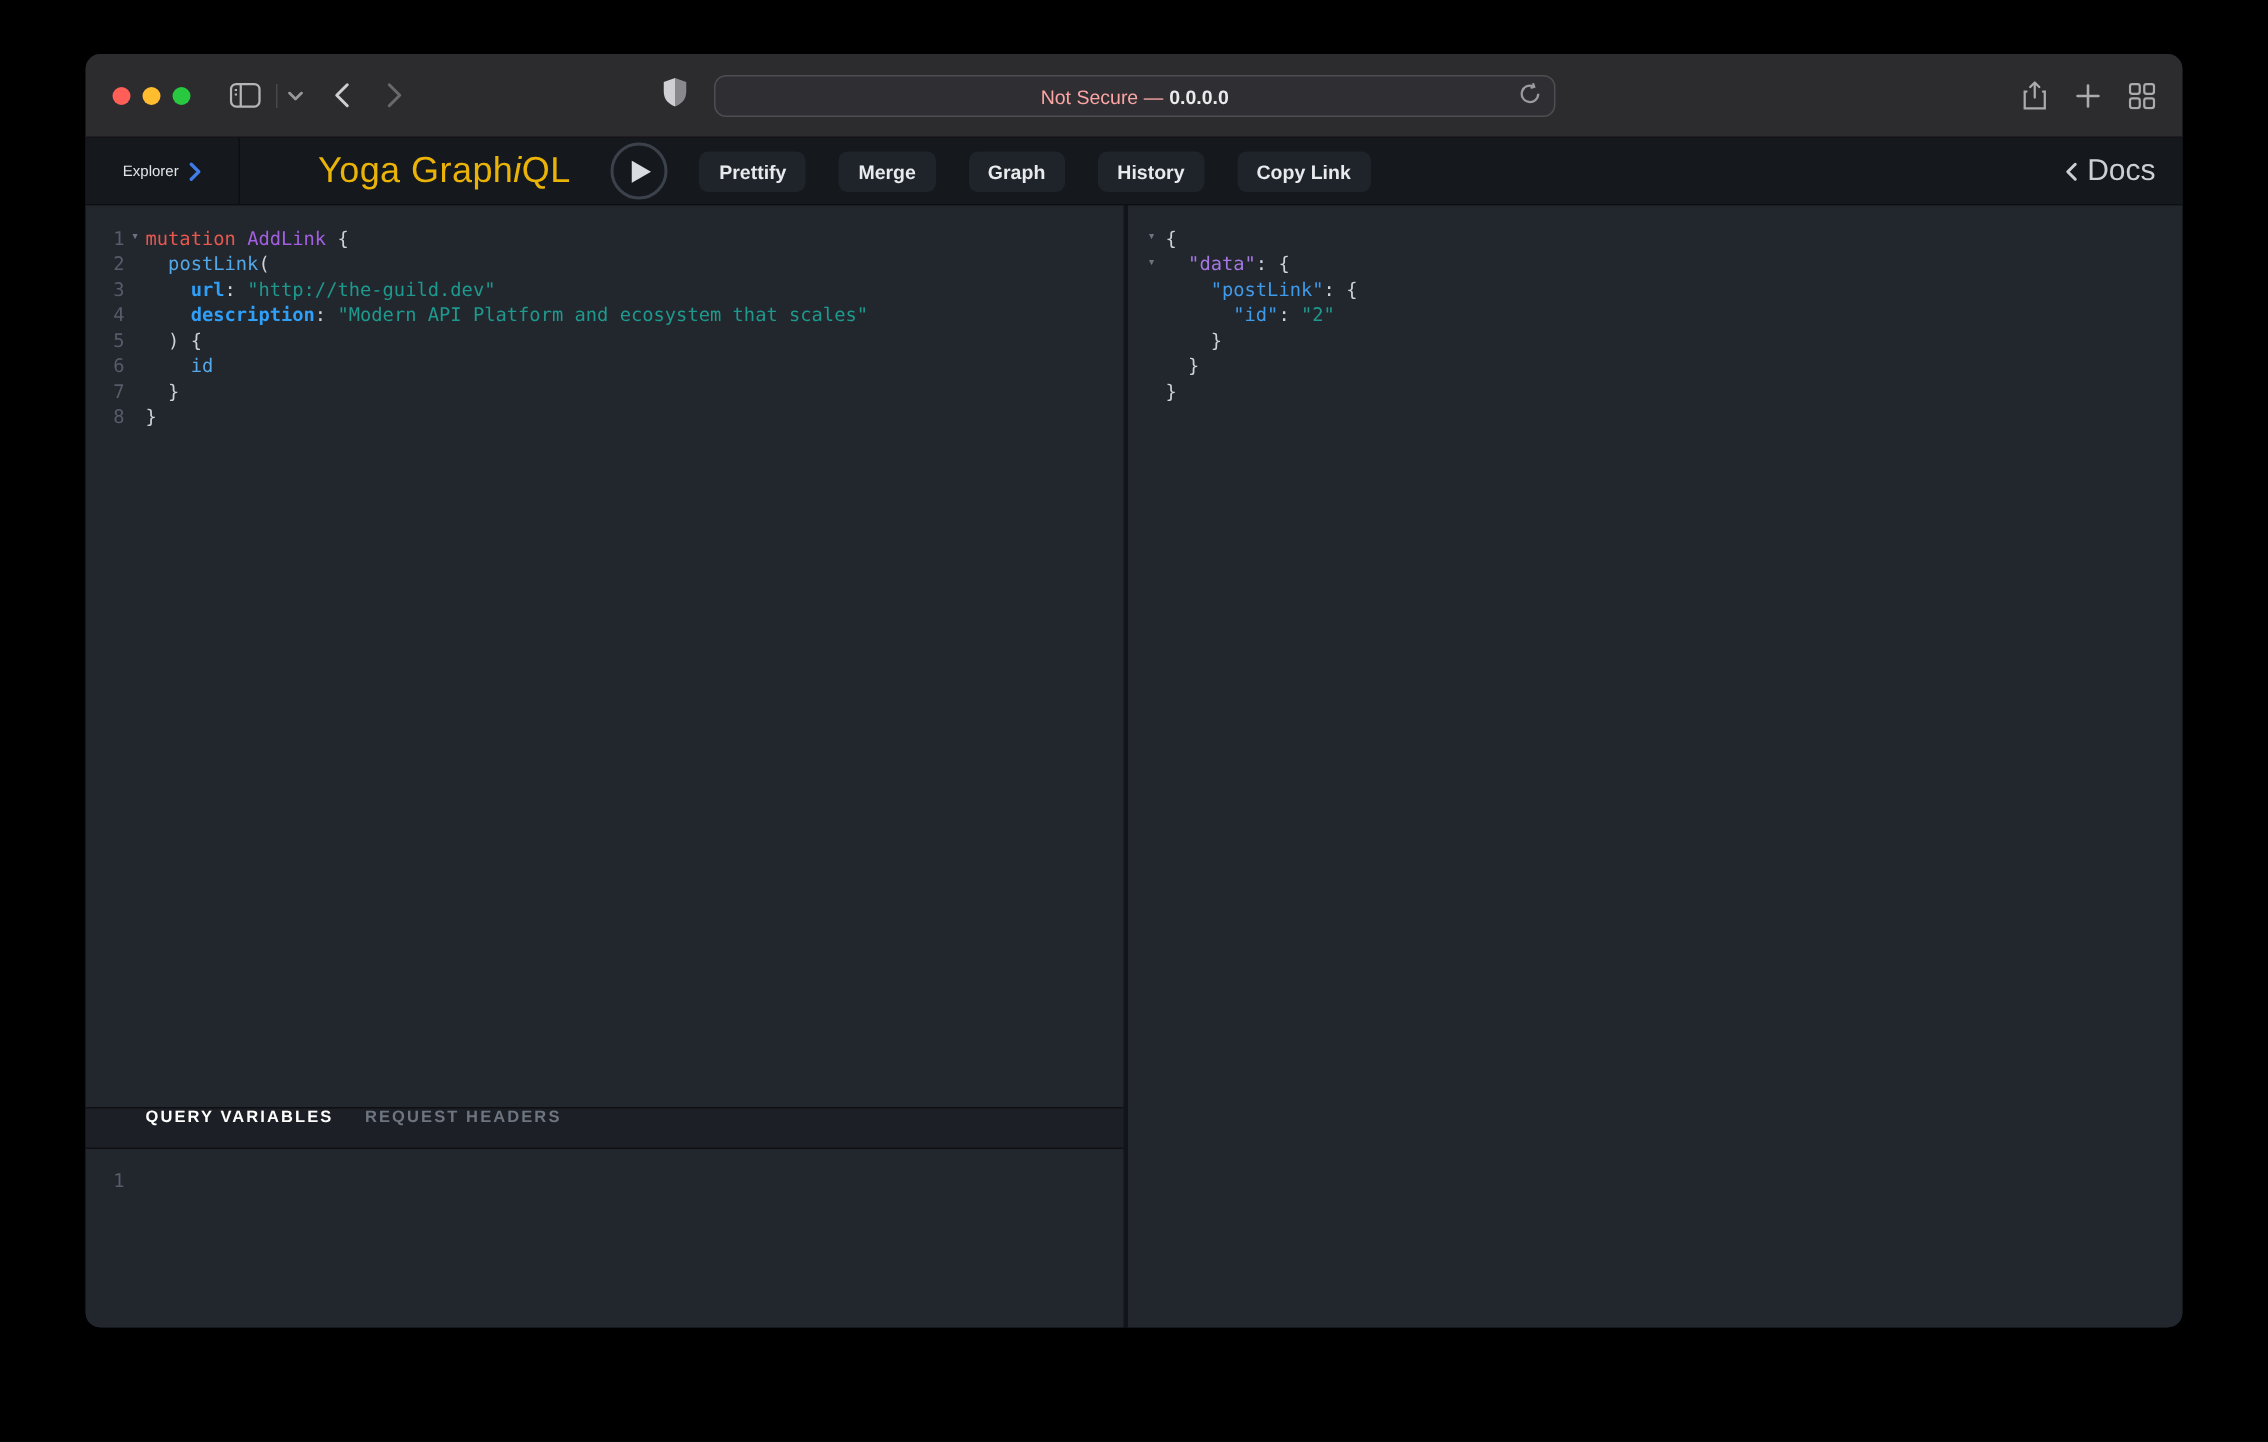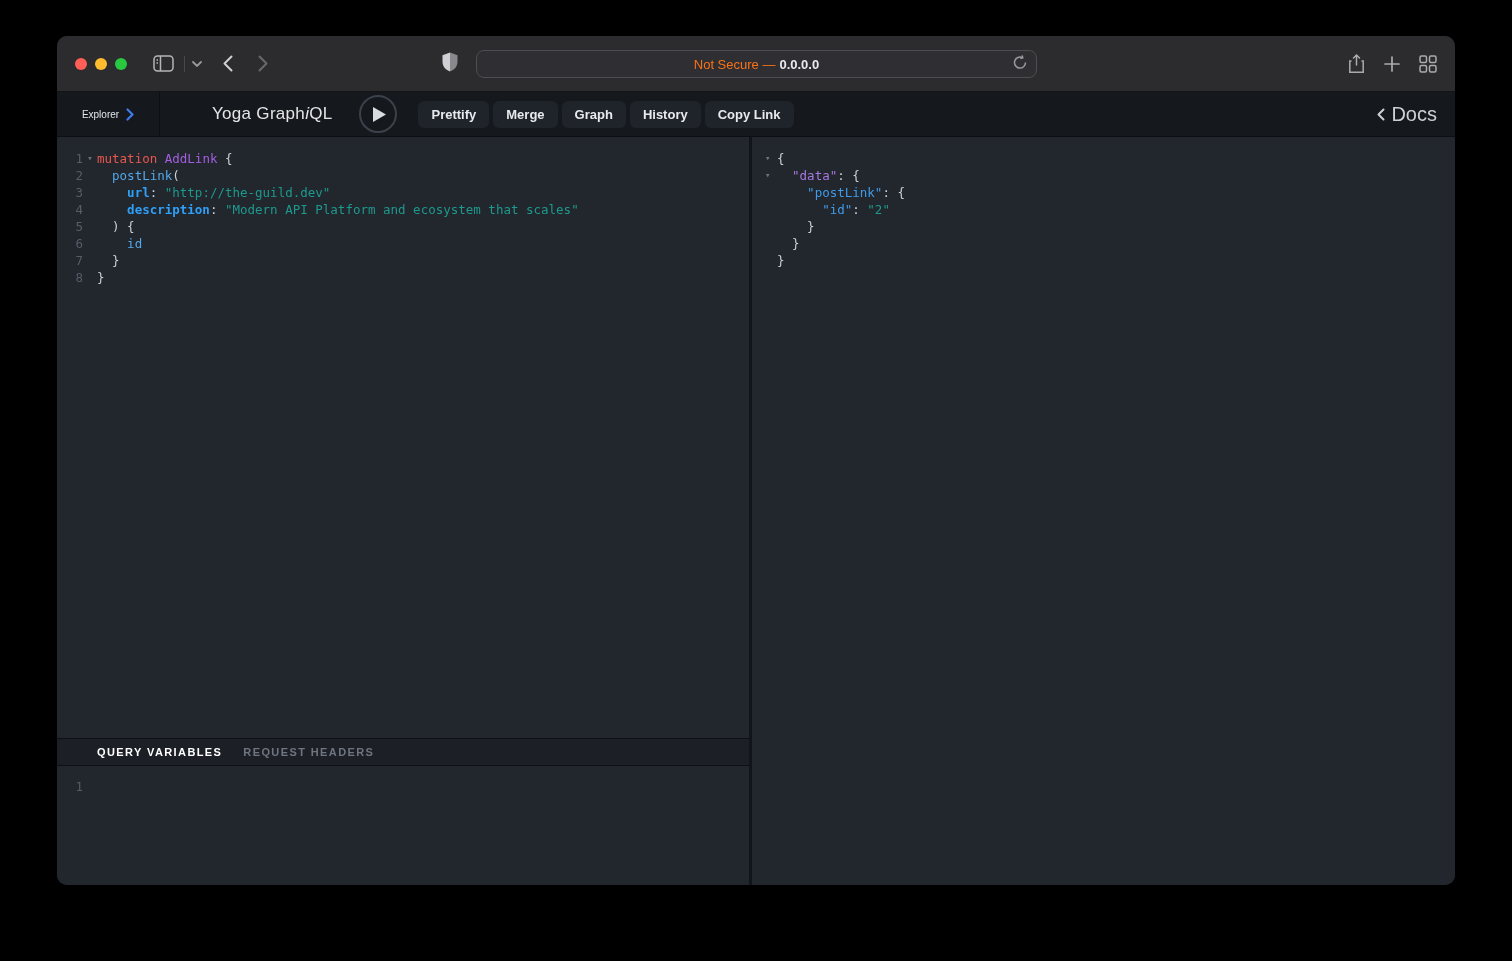--- a/index.html
+++ b/index.html
@@ -13,39 +13,39 @@
   
   .toolbar { position:relative; height:56px; flex:none; background:var(--chrome-bg);
              border-bottom:1px solid #141316; display:flex; align-items:center; padding:0 18px; }
   .traffic { display:flex; gap:8px; align-items:center; }
   .light { width:12px; height:12px; border-radius:50%; }
   .tb-icon { display:flex; align-items:center; justify-content:center; color:#a8a8ac; }
   .sep { width:1px; height:16px; background:#48474b; margin:0 7px 0 10px; }
   .url-field { position:absolute; left:419px; top:14px; width:561px; height:28px;
                background:#2f2e32; border:1px solid #4e4d51; border-radius:8px;
                display:flex; align-items:center; justify-content:center; font-size:13px; }
-  .url-prefix { color:#f97316; }
+  .url-prefix { color:#fca5a5; }
   .url-host { color:#eaeaec; font-weight:600; margin-left:4px;text-align:center; }
   .reload { position:absolute; right:9px; top:50%; transform:translateY(-50%); color:#9b9b9f; }
   .right-icons { position:absolute; right:18px; top:0; height:56px; display:flex; gap:19px; align-items:center; }
   .shield { position:absolute; left:385px; top:50%; transform:translateY(-50%); }
 
   
   .gheader { height:45px; flex:none; background:var(--panel-bg); border-bottom:1px solid #0d0f13;
              display:flex; align-items:center; }
   .explorer { width:103px; height:100%; flex:none; display:flex; align-items:center; justify-content:center;
               gap:7px; border-right:1px solid #0d0f13; cursor:pointer; }
   .explorer-label { color:#e2e5ea; font-size:10px; }
-  .app-title { margin-left:52px; font-size:17px; color:#e5e5e5; letter-spacing:.3px; white-space:nowrap; }
+  .app-title { margin-left:52px; font-size:24px; color:#eab308; letter-spacing:.3px; white-space:nowrap; }
   .app-title .it { font-style:italic; }
   .play-btn { margin-left:27px; width:38px; height:38px; flex:none; border-radius:50%;
               border:2px solid #3c424b; background:transparent; display:flex; align-items:center;
               justify-content:center; cursor:pointer; }
   .play-btn svg { margin-left:3px; }
-  .hbuttons { display:flex; gap:4px; margin-left:21px; }
+  .hbuttons { display:flex; gap:22px; margin-left:21px; }
   .hbtn { background:#1f242b; border:none; border-radius:6px; color:#e8eaed; font-weight:700;
           font-size:13px; padding:6px 13px; font-family:"Liberation Sans",sans-serif; cursor:pointer; }
   .docs { margin-left:auto; margin-right:18px; display:flex; align-items:center; gap:6px;
           color:#ccd0d6; font-size:20px; cursor:pointer; }
 
   
   .content { flex:1; display:flex; min-height:0; }
   .left-pane { width:692px; flex:none; display:flex; flex-direction:column; min-height:0; }
   .pane-divider { width:3px; flex:none; background:#111419; }
   .right-pane { flex:1; background:var(--editor-bg); padding:13px 0 0 13px; overflow:hidden; }
@@ -65,21 +65,21 @@
   .tk-field{ color:var(--syntax-field); }
   .tk-str  { color:var(--syntax-string); }
   .tk-pun  { color:var(--syntax-punct); }
   .tk-pln  { color:var(--syntax-punct); }
   .tk-key  { color:var(--json-key); }
   .tk-rootkey { color:var(--json-root-key); }
   .tk-jstr { color:var(--json-string); }
 
   
   .tabbar { height:28px; flex:none; background:#1c1f25; border-top:1px solid #0e1014;
-            border-bottom:1px solid #0e1014; display:flex; align-items:center; padding-left:40px; gap:21px; }
+            border-bottom:1px solid #0e1014; display:flex; align-items:flex-start; padding-left:40px; gap:21px; }
   .tab { font-size:11px; font-weight:700; letter-spacing:1.4px; color:#6e7580; cursor:pointer;
          text-transform:uppercase; }
   .tab.active { color:#fff; }
   .vars-editor { height:119px; flex:none; background:var(--editor-bg); padding-top:12px; }
 </style>
 </head>
 <body>
 
 <div class="window">
 

